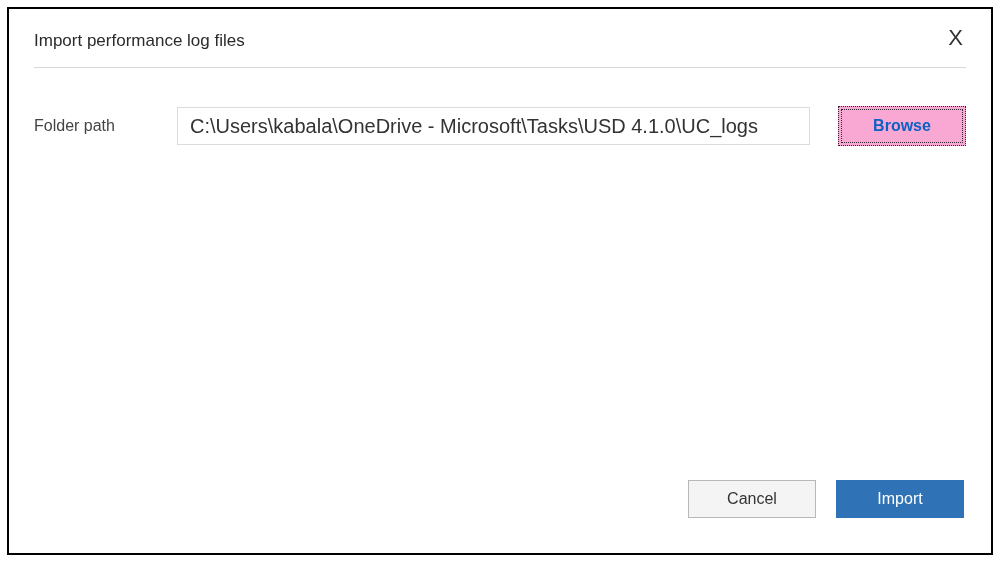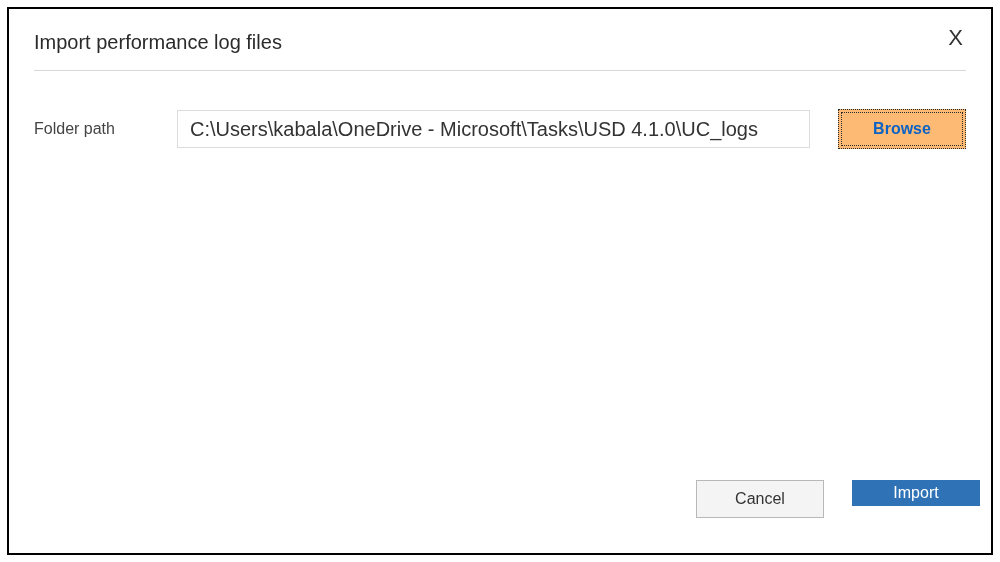--- a/index.html
+++ b/index.html
@@ -24,21 +24,21 @@
       background: #ffffff;
       display: flex;
       flex-direction: column;
     }
     .header-row {
       display: flex;
       align-items: flex-start;
       padding: 22px 22px 0 25px;
     }
     .dialog-title {
-      font-size: 20px;
+      font-size: 17px;
       font-weight: 400;
       color: #2b2b2b;
       flex: 1;
     }
     .close-x {
       font-size: 22px;
       font-weight: 400;
       color: #333;
       cursor: pointer;
       padding: 0 6px;
@@ -69,59 +69,58 @@
       border: 1px solid #dcdcdc;
       padding: 0 12px;
       font-size: 20px;
       font-family: inherit;
       color: #333;
       outline: none;
     }
     .browse-btn {
       width: 128px;
       height: 40px;
-      background: #fdba74;
+      background: #f9a8d4;
       border: 1px dotted #2a2a2a;
       outline: 1px dotted #2a2a2a;
       outline-offset: -4px;
       color: #0b62c4;
       font-size: 16px;
       font-weight: 600;
       font-family: inherit;
       cursor: pointer;
     }
     .spacer {
       flex: 1;
     }
     .footer {
       display: flex;
       justify-content: flex-end;
       gap: 20px;
-      padding: 0 11px 35px 25px;
+      padding: 0 27px 35px 25px;
     }
     .cancel-btn {
       width: 128px;
       height: 38px;
       background: #f4f4f4;
       border: 1px solid #b8b8b8;
       color: #333;
       font-size: 16px;
       font-family: inherit;
       cursor: pointer;
     }
     .import-btn {
       width: 128px;
-      height: 26px;
+      height: 38px;
       background: #2f73b6;
       border: 1px solid #2f73b6;
       color: #ffffff;
       font-size: 16px;
       font-family: inherit;
       cursor: pointer;
-      margin-left: 8px;
     }
   </style>
 </head>
 <body>
 
 <div class="dialog">
   <div class="header-row">
     <div class="dialog-title">Import performance log files</div>
     <div class="close-x">X</div>
   </div>

